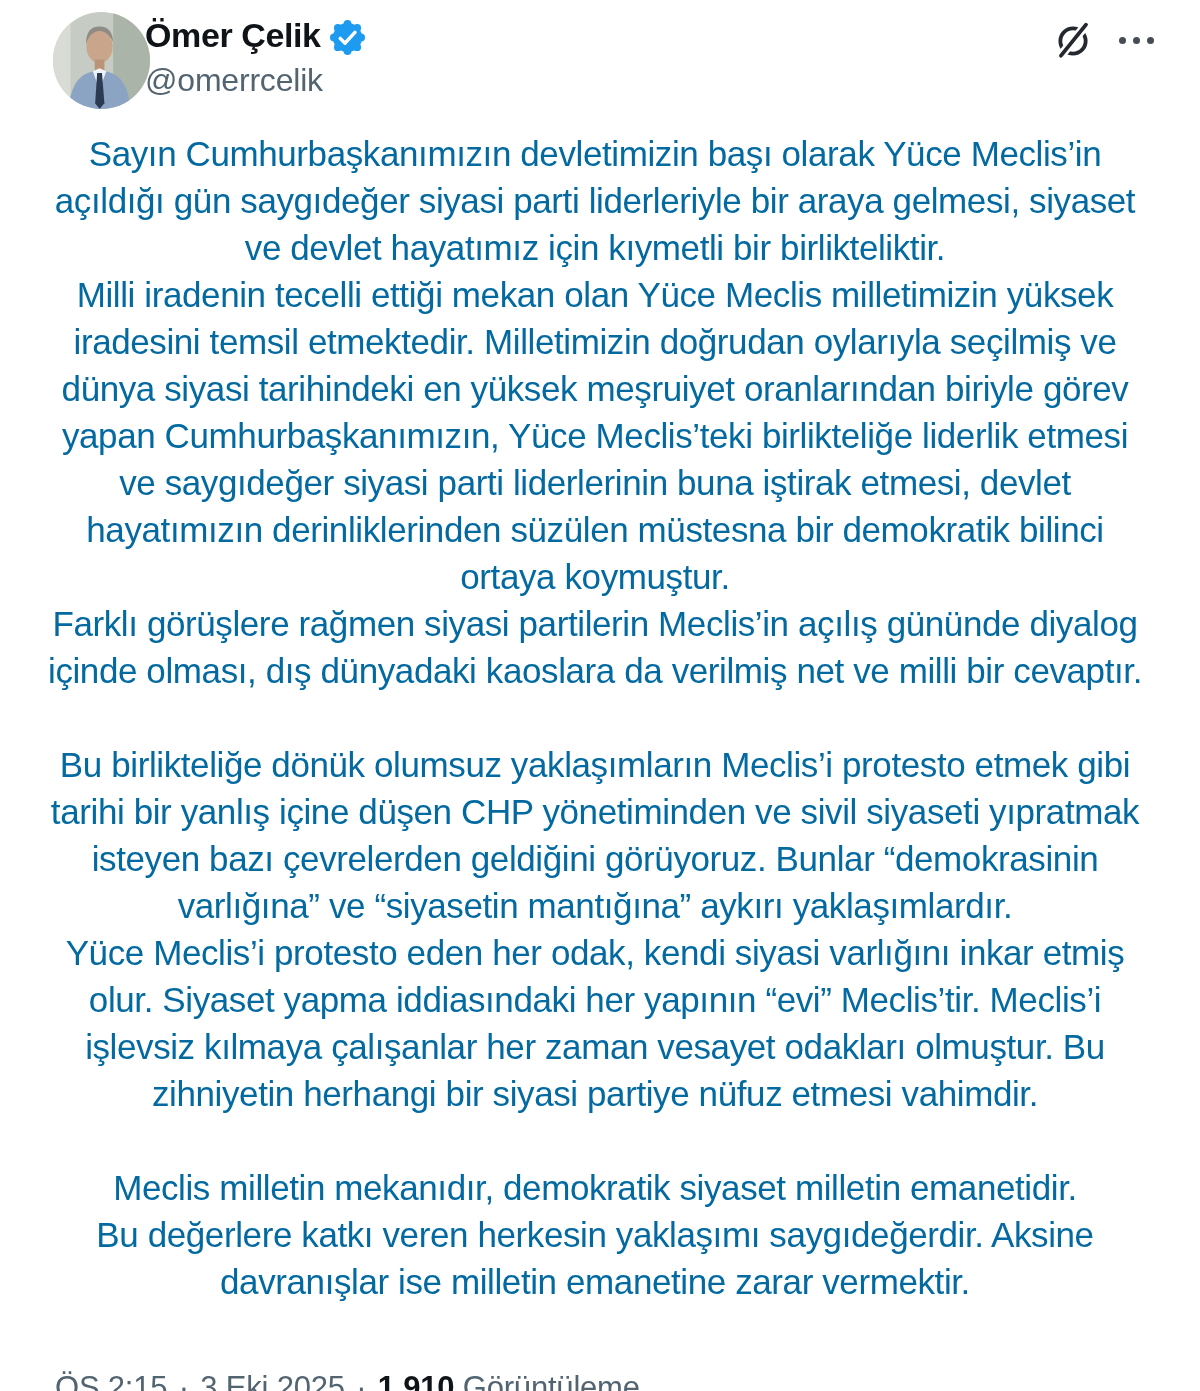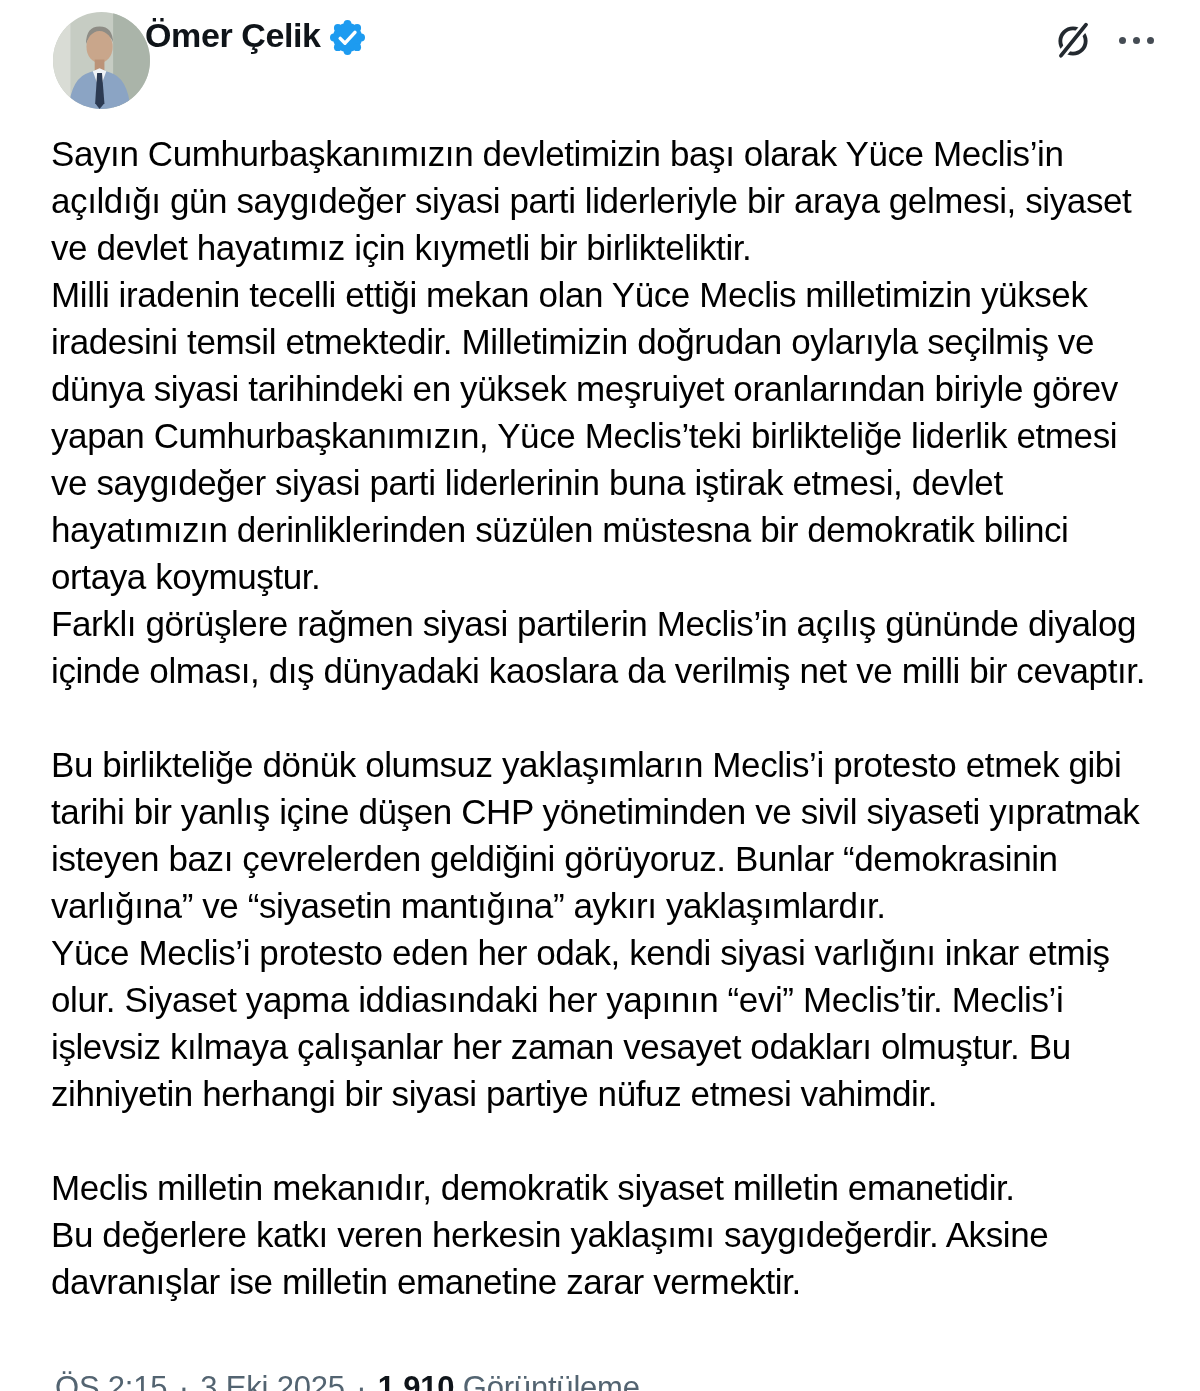--- a/index.html
+++ b/index.html
@@ -35,26 +35,27 @@
     position: absolute; right: 44px; top: 20px;
     display: flex; align-items: center; gap: 24px;
   }
   .grok-btn { width: 40px; height: 40px; cursor: pointer; }
   .grok-btn svg { display: block; width: 100%; height: 100%; }
   .more-btn { display: flex; gap: 7px; align-items: center; cursor: pointer; padding: 8px 2px; }
   .more-btn .dot { width: 7px; height: 7px; border-radius: 50%; background: #454c54; }
 
   
   .tweet-text {
-    position: absolute; left: 51px; top: 130px;
+    position: absolute; left: 42px; top: 130px;
     width: 1106px;
     font-size: 35px; line-height: 47px;
-    color: #000000;
+    color: #0369a1;
     letter-spacing: -0.4px;
     white-space: pre-line;
+    text-align: center;
   }
 
   
   .timestamp {
     position: absolute; left: 55px; top: 1322px;
     font-size: 31px; color: #536471; letter-spacing: -0.2px; margin-top: 48px;
   }
   .timestamp .sep { margin: 0 3px; }
   .views-count { font-weight: 700; color: #0f1419; }
 </style>
@@ -88,20 +89,21 @@
           <circle cx="5.4" cy="18.6" r="2.7"></circle>
           <circle cx="2.7" cy="12" r="2.7"></circle>
           <circle cx="5.4" cy="5.4" r="2.7"></circle>
           <circle cx="12" cy="2.7" r="2.7"></circle>
           <circle cx="18.6" cy="5.4" r="2.7"></circle>
         </g>
         <path d="M7,12.6 l3.3,3.3 l6.8,-7.4" stroke="#ffffff" stroke-width="2.4" fill="none" stroke-linecap="round" stroke-linejoin="round"></path>
       </svg>
     </span>
   </div>
+  <div class="handle">@omerrcelik</div>
 </div>
 
 <div class="header-icons">
   <span class="grok-btn">
     <svg viewBox="0 0 24 24" aria-hidden="true">
       <circle cx="12" cy="12.6" r="7.6" stroke="#23292f" stroke-width="2.3" fill="none"></circle>
       <line x1="3.8" y1="22.4" x2="20.8" y2="1.8" stroke="#ffffff" stroke-width="5.4"></line>
       <line x1="4.8" y1="21.4" x2="19.8" y2="2.8" stroke="#23292f" stroke-width="2.3" stroke-linecap="round"></line>
     </svg>
   </span>

